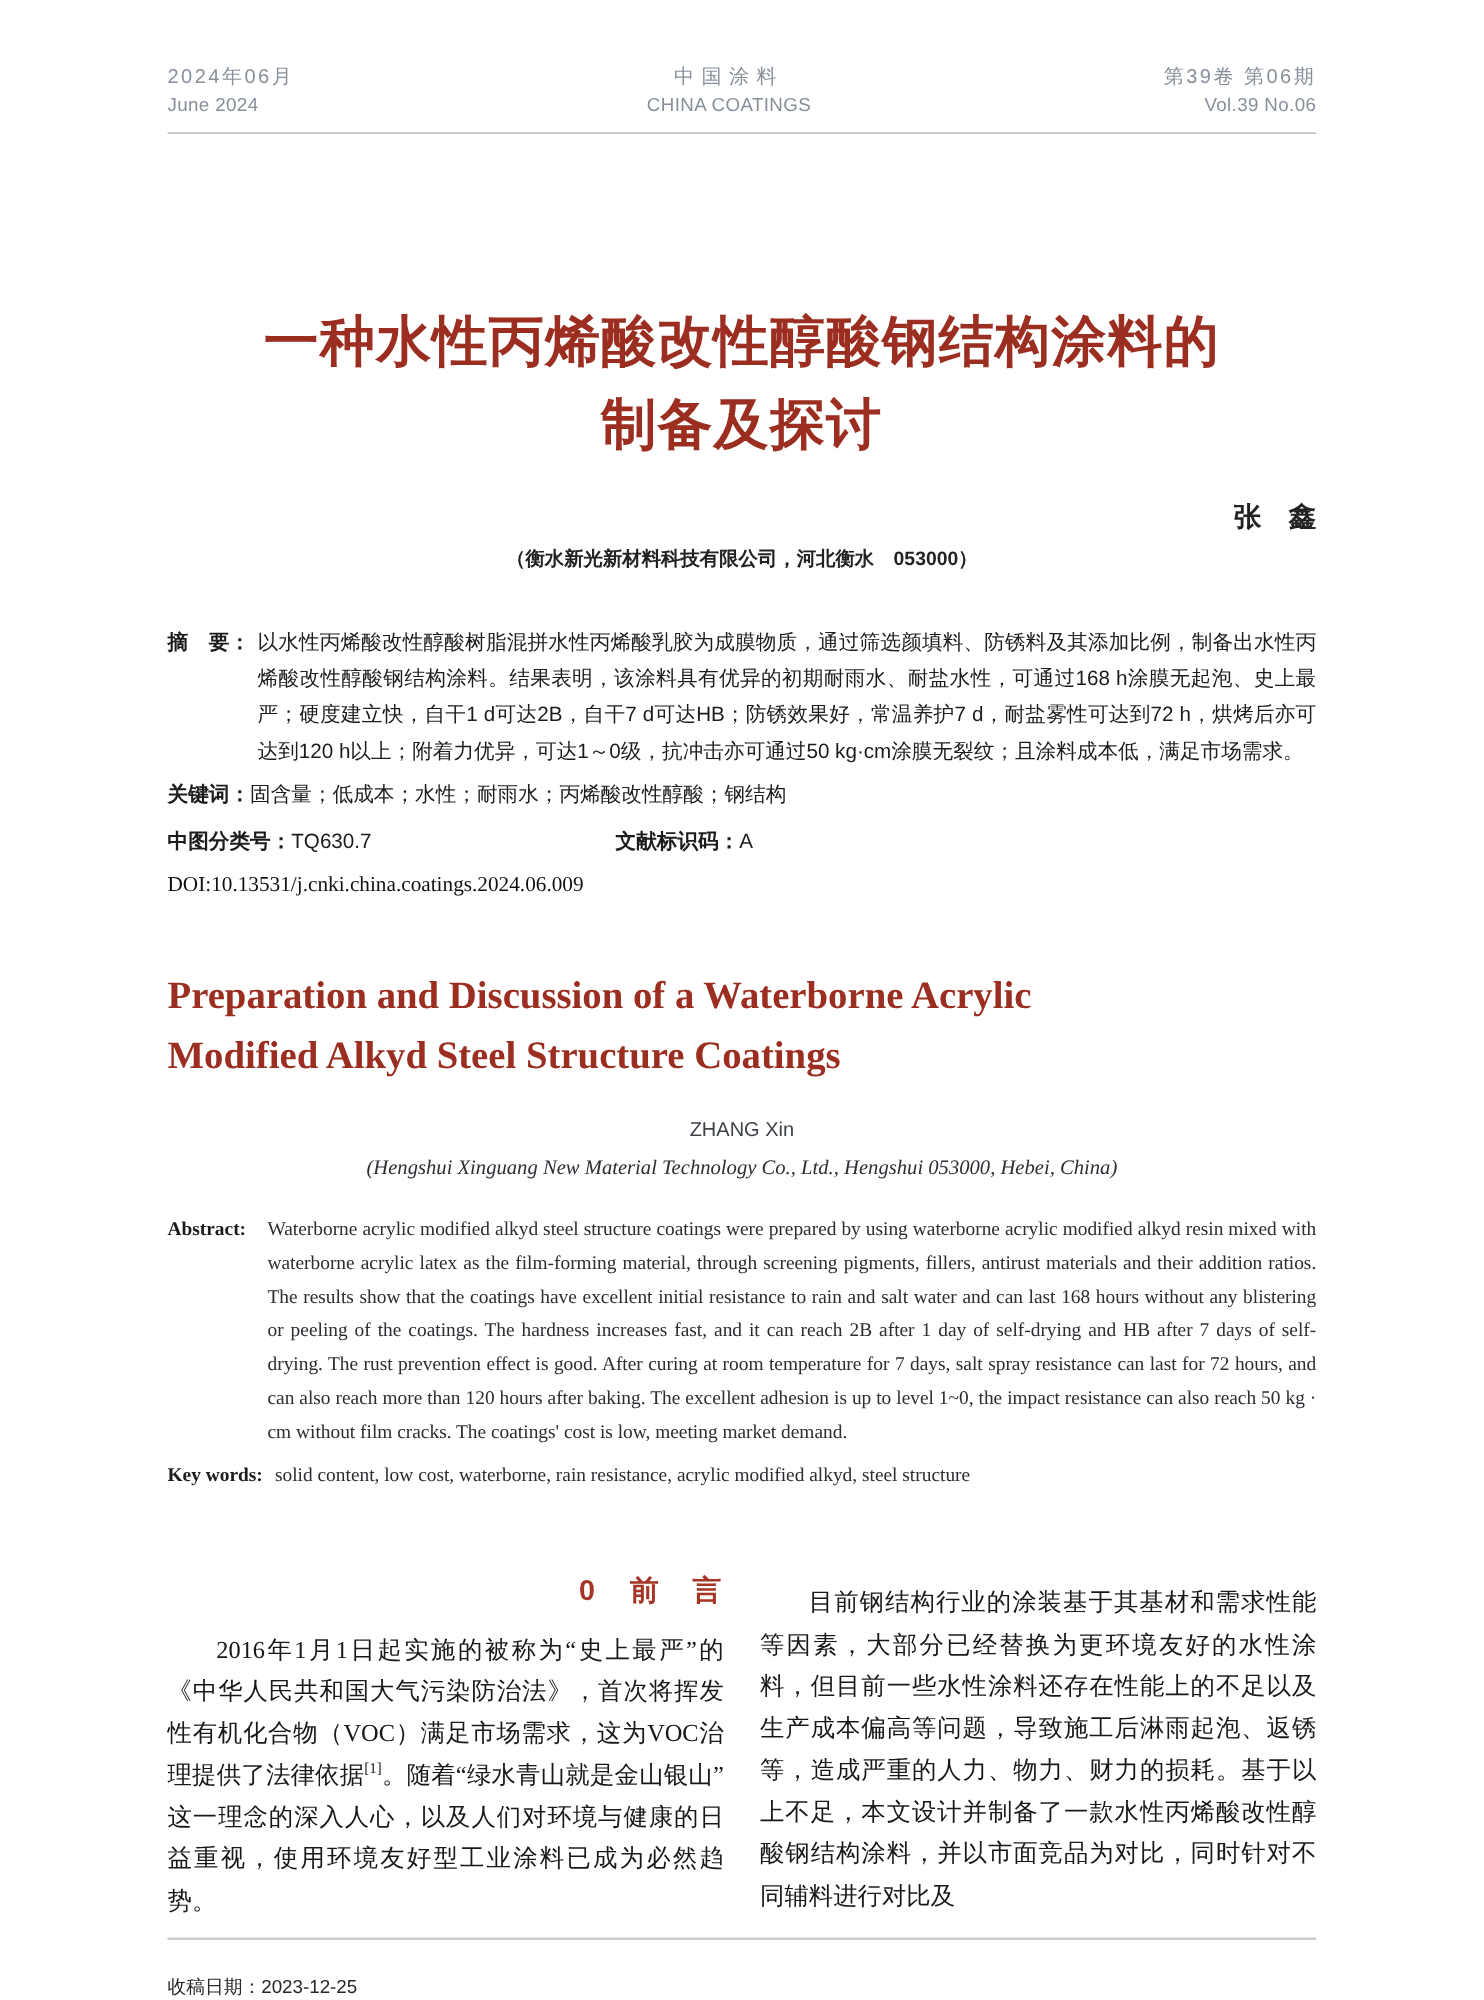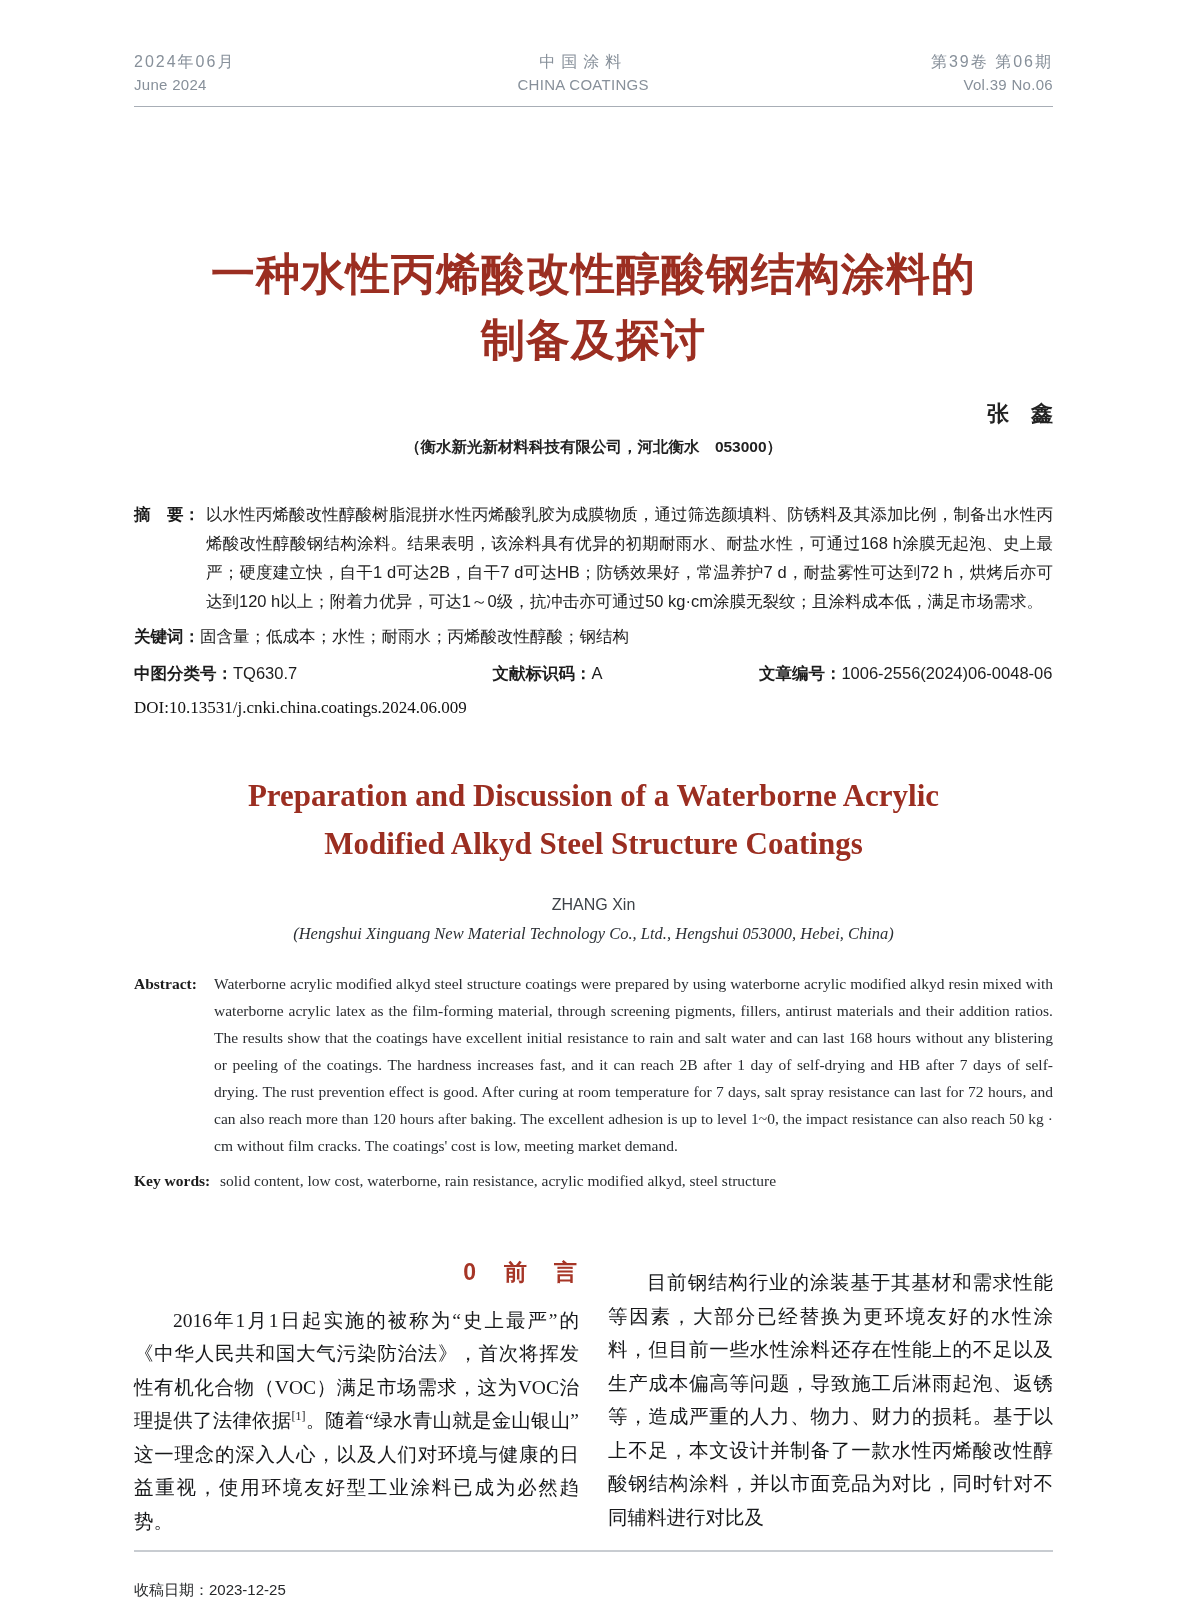--- a/index.html
+++ b/index.html
@@ -54,21 +54,21 @@
   }
   .class-row .lab{font-weight:bold;}
   .doi{
     margin-top:10px;
     font-family:"Liberation Serif","DejaVu Serif",serif;
     font-size:17px;color:#111;
   }
   
   .title-en{
     margin-top:54px;
-    text-align:center;
+    text-align:left;
     color:#9b2e21;
     font-family:"Liberation Serif","DejaVu Serif",serif;
     font-weight:bold;
     font-size:31px;line-height:48px;
   }
   .author-en{margin-top:28px;text-align:center;font-size:16px;color:#3d4248;}
   .affil-en{
     margin-top:10px;text-align:center;
     font-family:"Liberation Serif","DejaVu Serif",serif;
     font-style:italic;font-size:16.5px;color:#2b2f34;
@@ -149,23 +149,20 @@
   <div class="kw-zh">
     <span class="lab">关键词：</span><span>固含量；低成本；水性；耐雨水；丙烯酸改性醇酸；钢结构</span>
   </div>
 
   <div class="class-row">
     <div>
       <span class="lab">中图分类号：</span><span>TQ630.7</span>
     </div>
     <div>
       <span class="lab">文献标识码：</span><span>A</span>
-    </div>
-    <div>
-      <span class="lab">文章编号：</span><span>1006-2556(2024)06-0048-06</span>
     </div>
   </div>
 
   <div class="doi">DOI:10.13531/j.cnki.china.coatings.2024.06.009</div>
 
   <div class="title-en">
     <div>Preparation and Discussion of a Waterborne Acrylic</div>
     <div>Modified Alkyd Steel Structure Coatings</div>
   </div>
 

